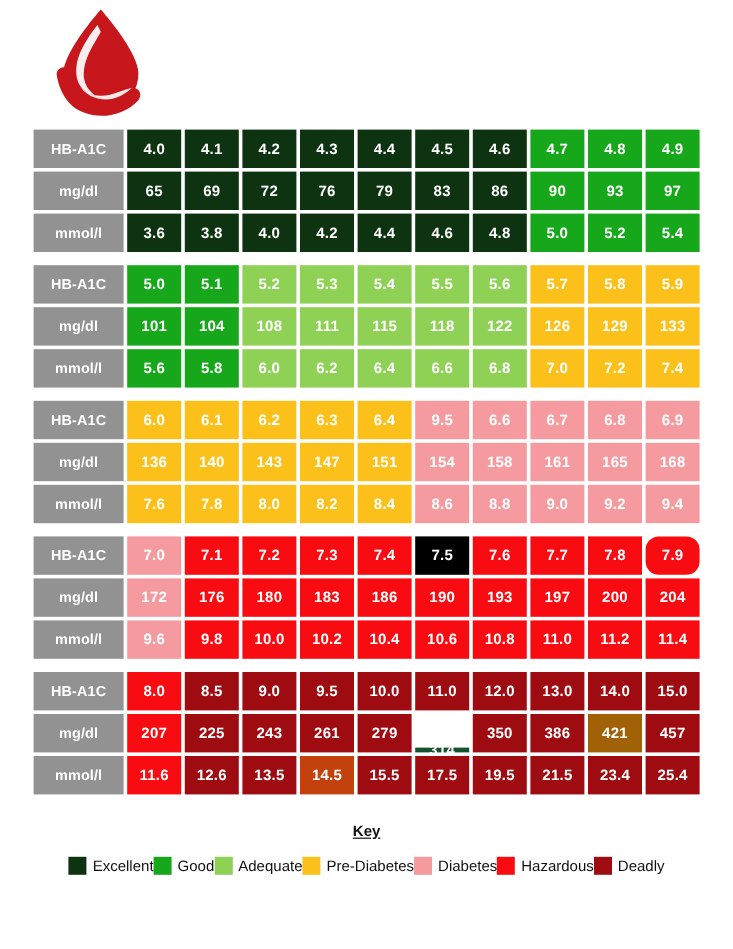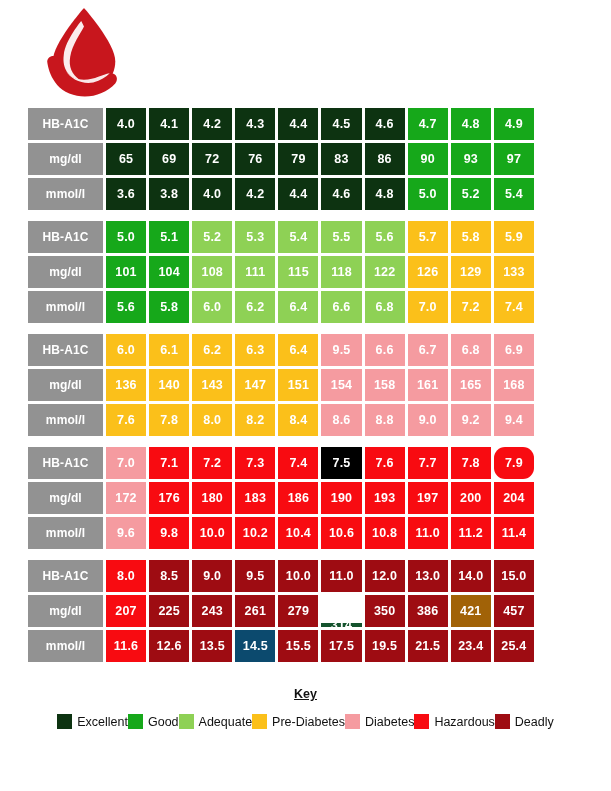--- a/index.html
+++ b/index.html
@@ -47,21 +47,21 @@
     color: #ffffff;
     font-size: 21.5px;
     font-weight: bold;
     letter-spacing: 0.6px;
     white-space: nowrap;
   }
 
   
   .chart {
     margin: 0 0 0 28px;
-    width: 506px;
+    width: 555px;
   }
   .block {
     margin-bottom: 11px;
   }
   .block:last-child { margin-bottom: 0; }
 
   .row {
     display: flex;
     height: 32px;
     margin-bottom: 3px;
@@ -342,21 +342,21 @@
         <div class="cell c-deadly" style="background: rgb(158, 12, 18);">350</div>
         <div class="cell c-deadly" style="background: rgb(158, 12, 18);">386</div>
         <div class="cell c-deadly" style="background: #a16207; text-align: right;">421</div>
         <div class="cell c-deadly" style="background: rgb(158, 12, 18);">457</div>
       </div>
       <div class="row">
         <div class="rowlabel">mmol/l</div>
         <div class="cell c-hazardous" style="background: rgb(248, 11, 17);">11.6</div>
         <div class="cell c-deadly" style="background: rgb(158, 12, 18);">12.6</div>
         <div class="cell c-deadly" style="background: rgb(158, 12, 18);">13.5</div>
-        <div class="cell c-deadly" style="background: #0c4a6e;">14.5</div>
+        <div class="cell c-deadly" style="background: #c2410c;">14.5</div>
         <div class="cell c-deadly" style="background: rgb(158, 12, 18);">15.5</div>
         <div class="cell c-deadly" style="background: rgb(158, 12, 18);">17.5</div>
         <div class="cell c-deadly" style="background: rgb(158, 12, 18);">19.5</div>
         <div class="cell c-deadly" style="background: rgb(158, 12, 18);">21.5</div>
         <div class="cell c-deadly" style="background: rgb(158, 12, 18);">23.4</div>
         <div class="cell c-deadly" style="background: rgb(158, 12, 18);">25.4</div>
       </div>
     </div>
   </div>
 

